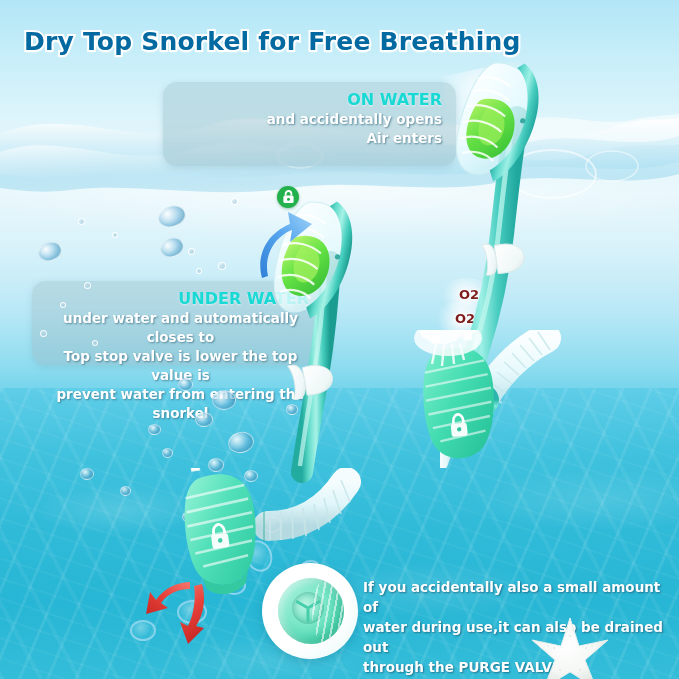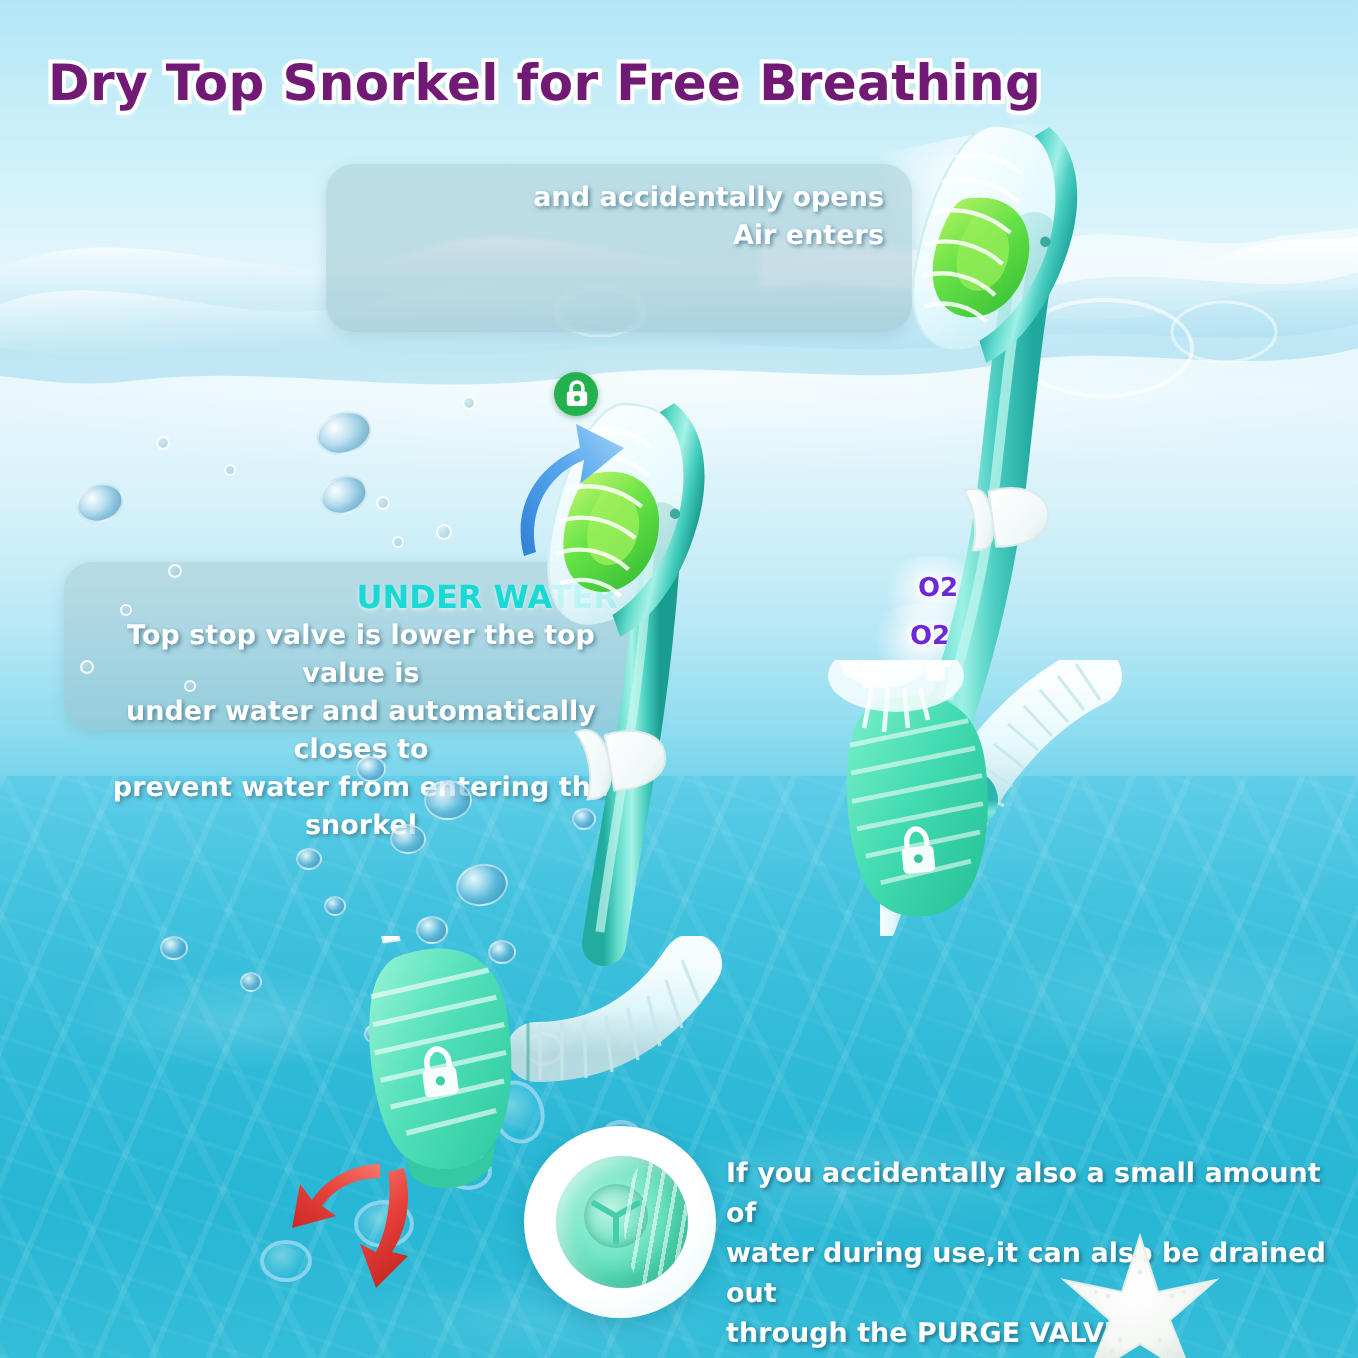--- a/index.html
+++ b/index.html
@@ -52,21 +52,21 @@
     position:absolute;left:452px;top:60px;width:150px;height:130px;
     background:radial-gradient(70px 60px at 40px 20px, rgba(255,255,255,.85), rgba(255,255,255,0) 70%);
     transform:rotate(-12deg);
   }
 
   
   .title{
     position:absolute;left:24px;top:27px;
     font-family:"DejaVu Sans", sans-serif;
     font-size:25px;font-weight:bold;letter-spacing:.2px;
-    color:#701a75;
+    color:#0369a1;
     -webkit-text-stroke:4px #ffffff;
     paint-order:stroke fill;
     text-shadow:0 1px 0 #ffffff, 0 2px 3px rgba(255,255,255,.9);
   }
 
   
   .panel{
     position:absolute;
     border-radius:14px;
     background:linear-gradient(180deg, rgba(170,205,214,.55), rgba(150,190,202,.50));
@@ -146,21 +146,21 @@
   
   .lock-badge{
     position:absolute;left:277px;top:186px;width:22px;height:22px;border-radius:50%;
     background:#22b14c;display:flex;align-items:center;justify-content:center;
     box-shadow:0 1px 3px rgba(0,90,40,.35);
   }
   .lock-badge svg{display:block;}
 
   
   .o2{
-    position:absolute;font-size:13px;font-weight:bold;color:#6d28d9;
+    position:absolute;font-size:13px;font-weight:bold;color:#7f1d1d;
     text-shadow:0 0 6px #ffffff, 0 0 12px #ffffff, 0 0 3px #ffffff;
   }
   .o2cloud{
     position:absolute;border-radius:50%;
     background:radial-gradient(circle, rgba(255,255,255,.95), rgba(255,255,255,0) 70%);
   }
 
   
   .arrow-svg{position:absolute;}
 
@@ -196,28 +196,29 @@
     <path d="M380,44 C430,30 470,62 520,44 C560,30 600,52 640,40 L679,36 L679,58 C630,74 580,52 530,64 C480,76 430,58 380,66 Z" fill="#ffffff" opacity=".55"></path>
     <ellipse cx="552" cy="96" rx="44" ry="24" fill="none" stroke="#ffffff" stroke-width="2" opacity=".6"></ellipse>
     <ellipse cx="612" cy="88" rx="26" ry="15" fill="none" stroke="#ffffff" stroke-width="1.6" opacity=".5"></ellipse>
     <ellipse cx="300" cy="78" rx="22" ry="12" fill="none" stroke="#ffffff" stroke-width="1.4" opacity=".5"></ellipse>
   </svg>
   <div class="beam"></div>
 
   <div class="title">Dry Top Snorkel for Free Breathing</div>
 
   <div class="panel" id="panel-onwater">
+    <div class="head">ON WATER</div>
     <div class="body">and accidentally opens</div>
     <div class="body">Air enters</div>
   </div>
 
   <div class="panel" id="panel-underwater">
     <div class="head">UNDER WATER</div>
+    <div class="body">under water and automatically closes to</div>
     <div class="body">Top stop valve is lower the top value is</div>
-    <div class="body">under water and automatically closes to</div>
     <div class="body">prevent water from entering the snorkel</div>
   </div>
 
   <div class="bub dark" style="left:38px;top:242px;width:22px;height:17px;transform:rotate(-20deg);"></div>
   <div class="bub dark" style="left:158px;top:206px;width:26px;height:19px;transform:rotate(-18deg);"></div>
   <div class="bub dark" style="left:160px;top:238px;width:22px;height:17px;transform:rotate(-22deg);"></div>
   <div class="bub tiny" style="left:78px;top:218px;width:5px;height:5px;"></div>
   <div class="bub tiny" style="left:112px;top:232px;width:4px;height:4px;"></div>
   <div class="bub tiny" style="left:188px;top:248px;width:5px;height:5px;"></div>
   <div class="bub tiny" style="left:196px;top:268px;width:4px;height:4px;"></div>

